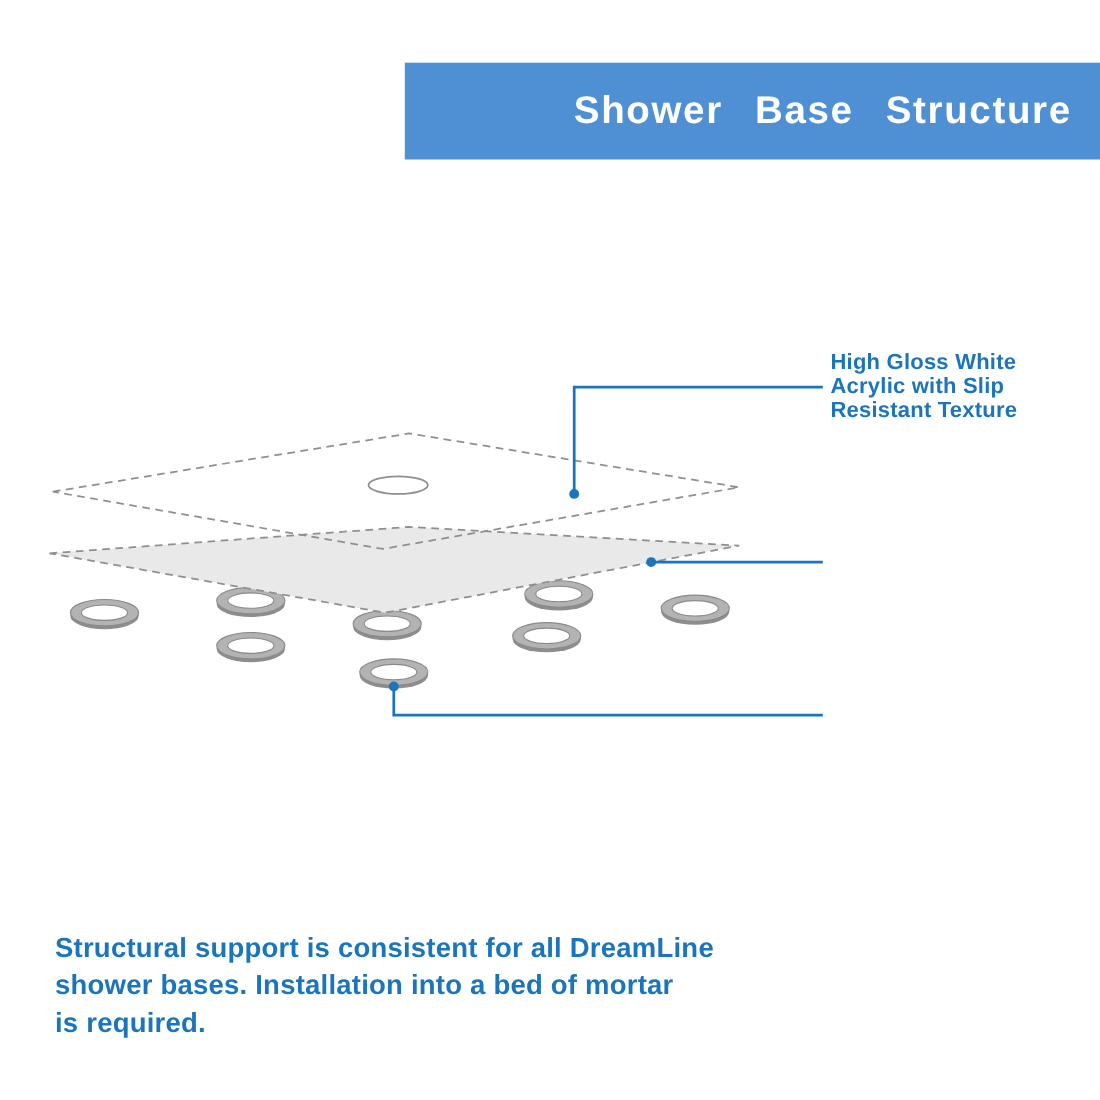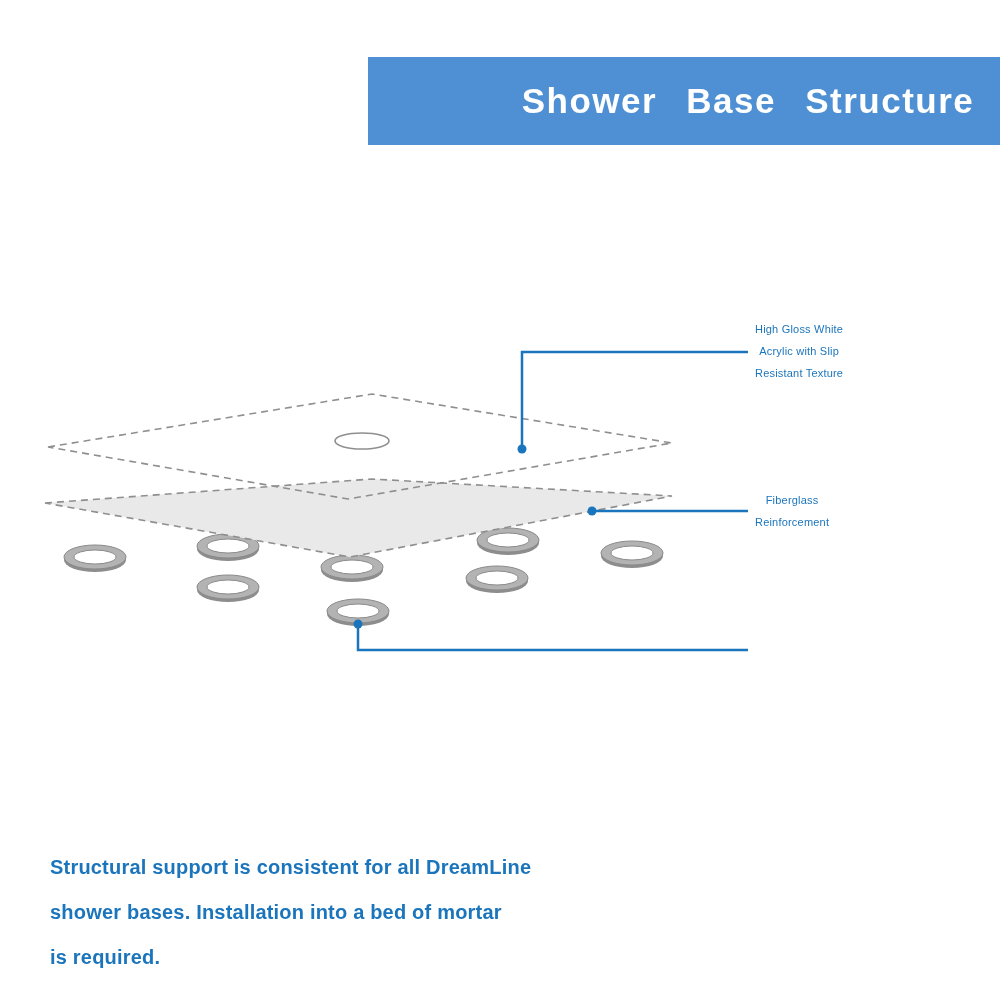--- a/index.html
+++ b/index.html
@@ -29,37 +29,36 @@
     color: #ffffff;
     font-size: 35px;
     font-weight: bold;
     letter-spacing: 1.5px;
     word-spacing: 18px;
     white-space: pre;
   }
   .anno-label {
     position: absolute;
     color: #1b75bc;
-    font-size: 11px;
-    font-weight: normal;
+    font-size: 20px;
+    font-weight: bold;
     line-height: 22px;
     white-space: pre;
     letter-spacing: 0.2px;
-    text-align: center;
   }
   .anno-acrylic   { left: 755px; top: 318px; }
   .anno-fiberglass{ left: 755px; top: 489px; }
   .anno-support   { left: 755px; top: 628px; }
   .footer-text {
     position: absolute;
     left: 50px; top: 845px;
     color: #1b75bc;
-    font-size: 20px;
+    font-size: 25px;
     font-weight: bold;
-    line-height: 45px;
+    line-height: 34px;
     white-space: pre;
     letter-spacing: 0.2px;
   }
 </style>
 </head>
 <body>
 
 <div class="canvas">
 
   <svg class="diagram-svg" viewBox="0 0 1000 1000" xmlns="http://www.w3.org/2000/svg">
@@ -136,20 +135,18 @@
     </g>
   </svg>
 
   <div class="banner">
     <div class="banner-title">Shower Base Structure</div>
   </div>
 
   <div class="anno-label anno-acrylic">High Gloss White
 Acrylic with Slip
 Resistant Texture</div>
-  <div class="anno-label anno-fiberglass">Fiberglass
-Reinforcement</div>
 
   <div class="footer-text">Structural support is consistent for all DreamLine
 shower bases. Installation into a bed of mortar
 is required.</div>
 
 </div>
 
 </body></html>

